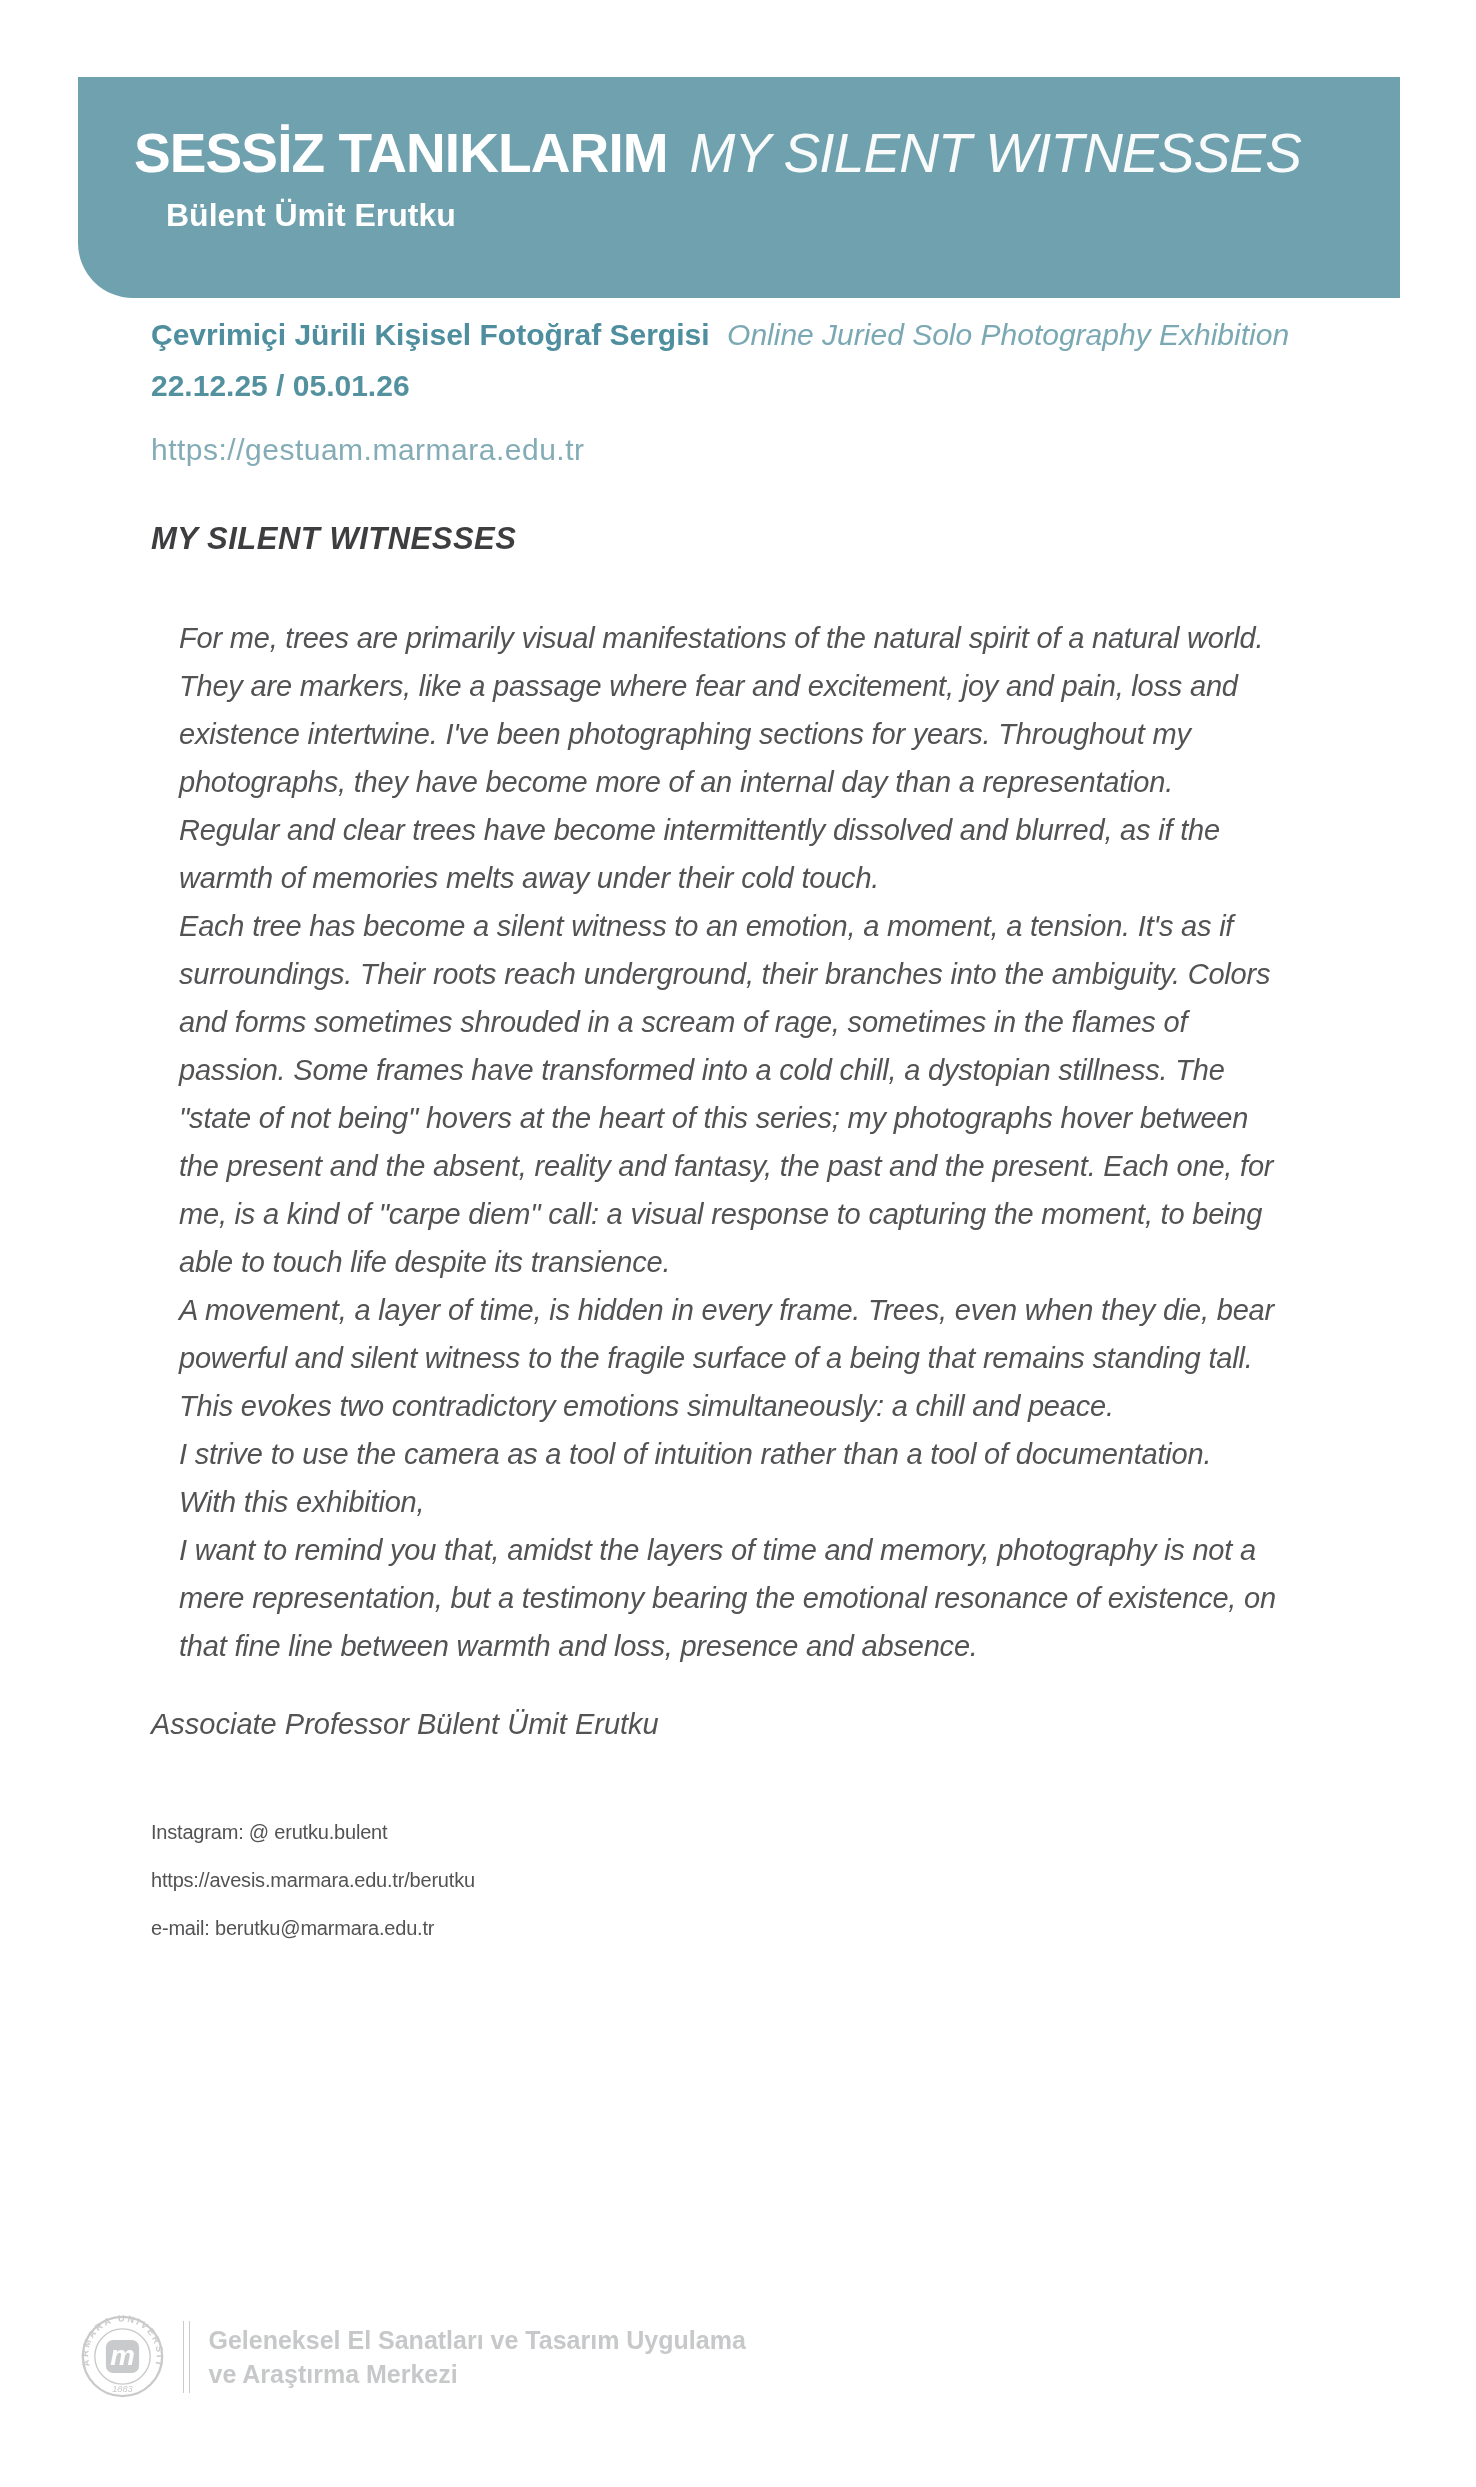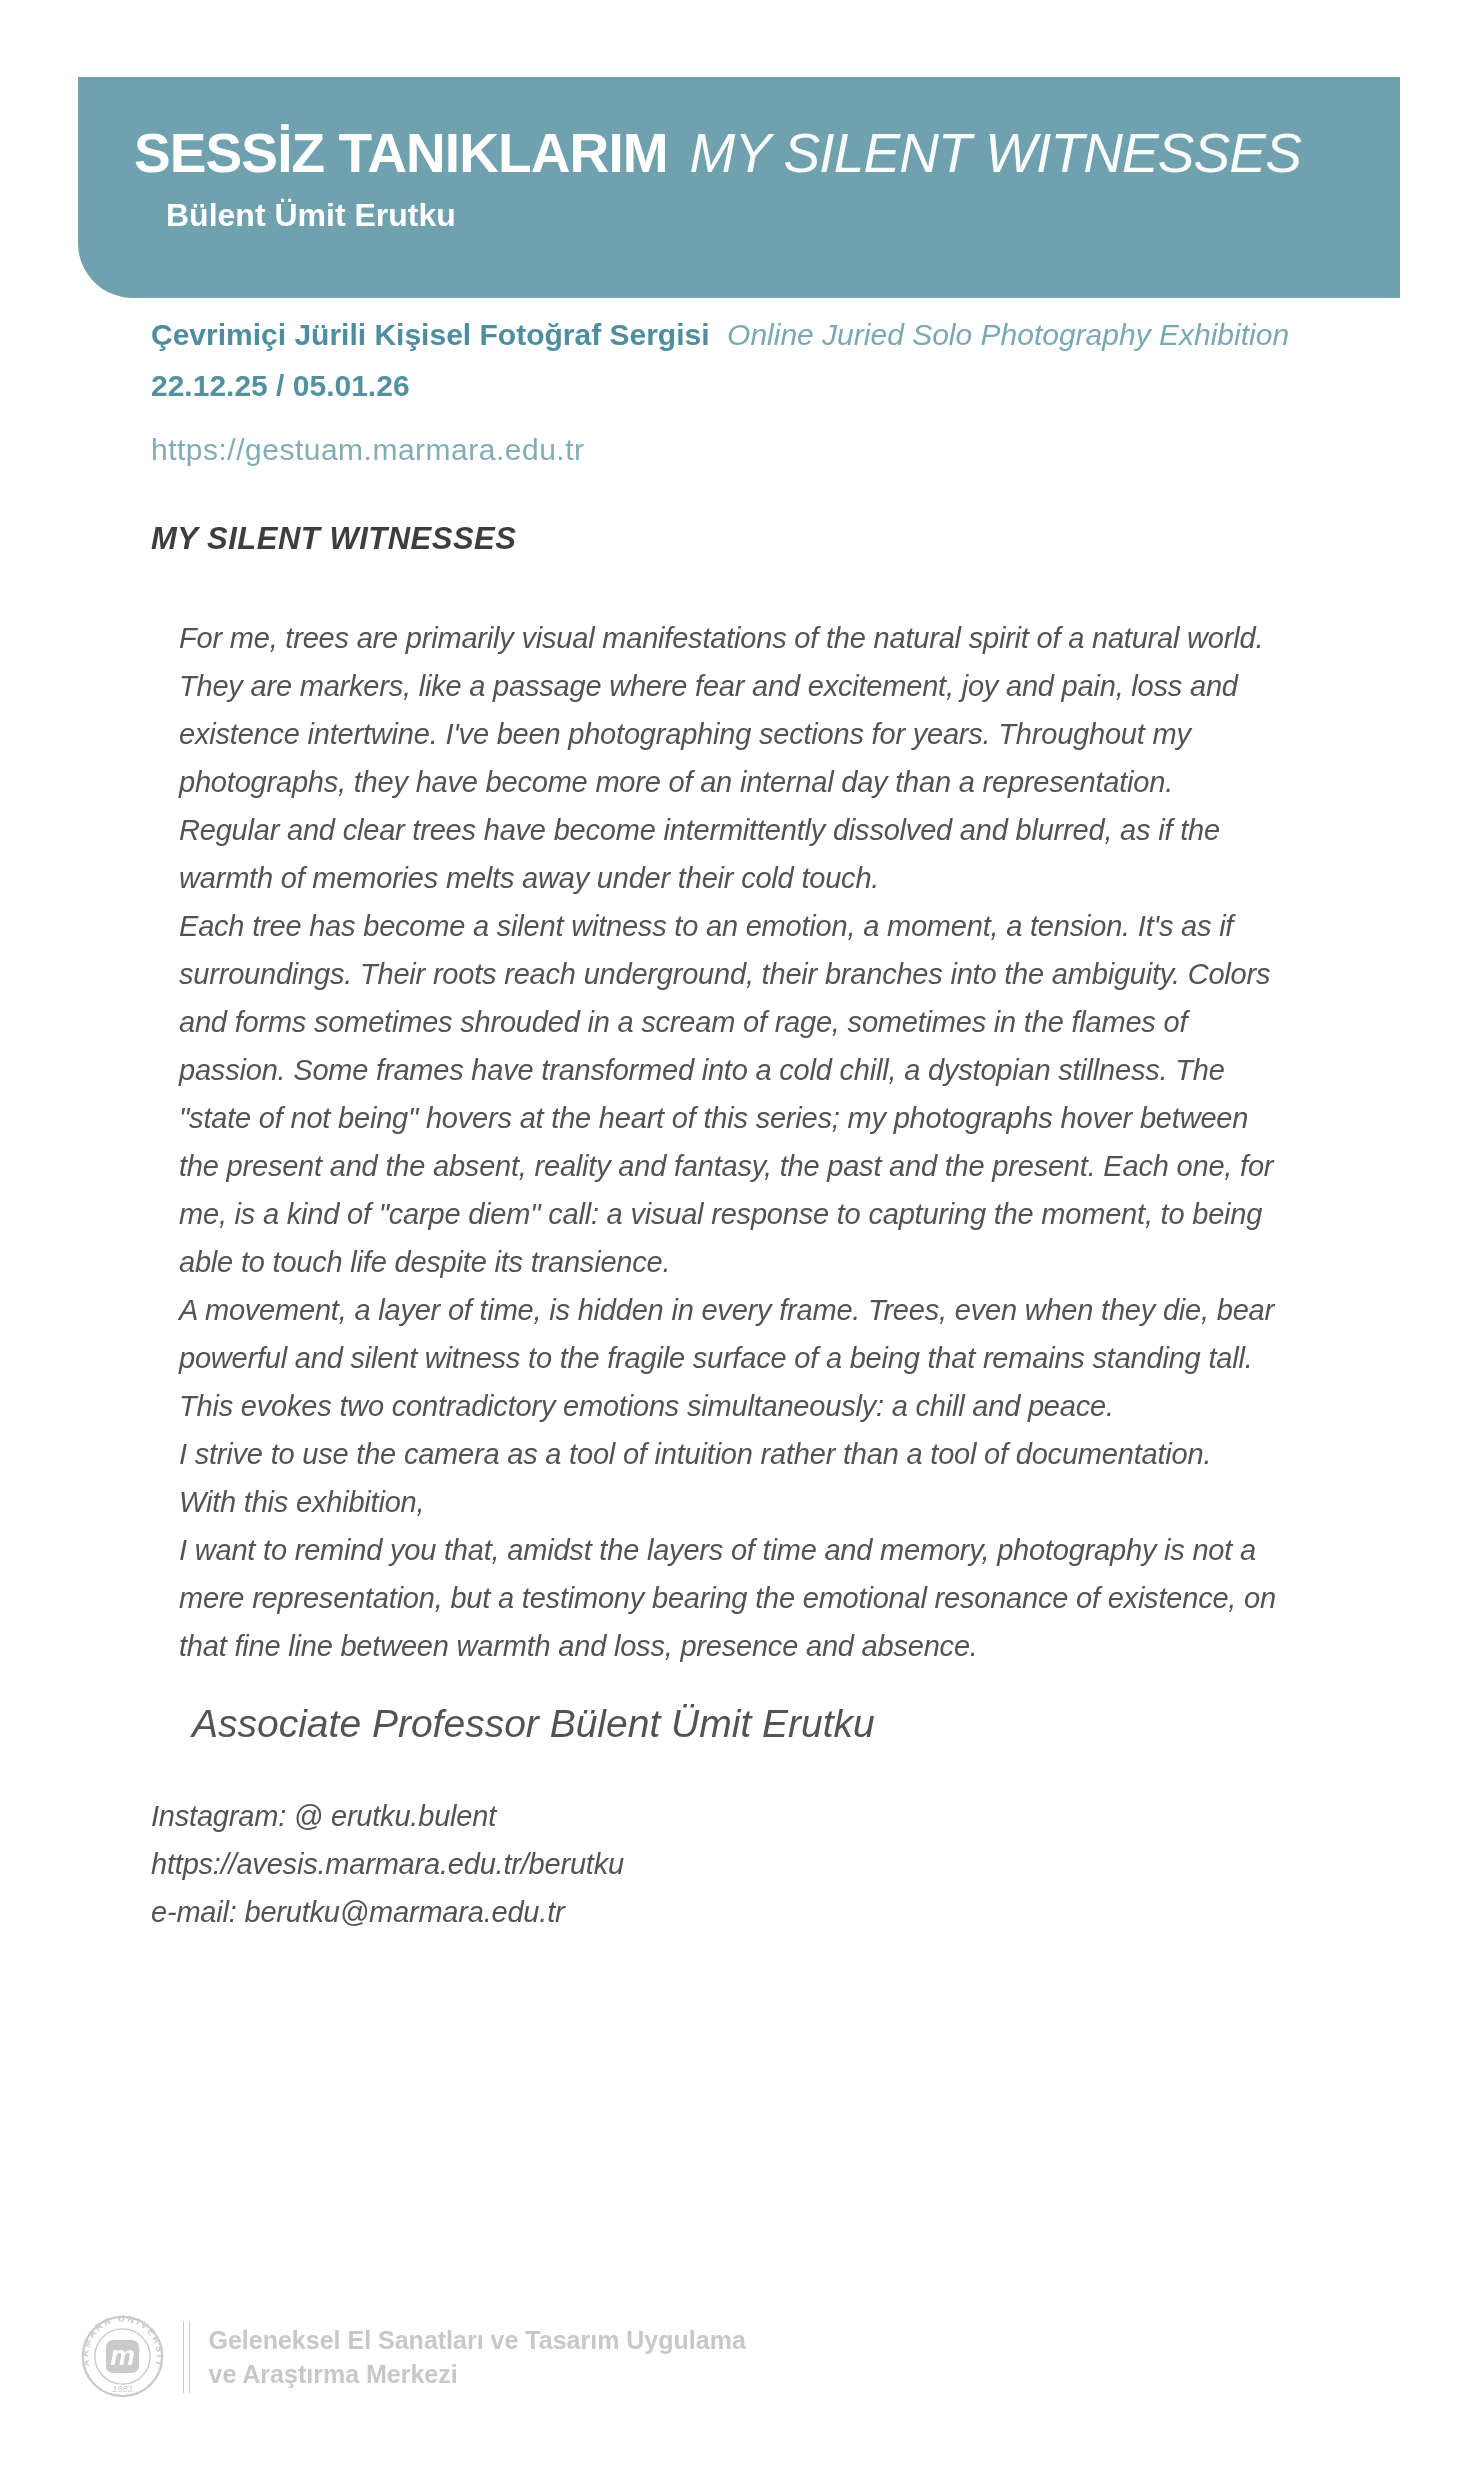--- a/index.html
+++ b/index.html
@@ -49,25 +49,25 @@
     font-size:31px;font-weight:bold;font-style:italic;color:#3E3E40;
     letter-spacing:0.5px;
   }
   .body-lines{
     margin-top:57px;
     font-size:29px;line-height:48px;font-style:italic;letter-spacing:-0.2px;
   }
   .body-line{white-space:nowrap;margin-left:28px;}
   .signature{
     margin-top:29.5px;
-    font-size:39px;line-height:48px;font-style:italic;margin-left:41px;
+    font-size:29px;line-height:48px;font-style:italic;
   }
   .contacts{
-    margin-top:44px;
-    font-size:29px;line-height:48px;font-style:italic;letter-spacing:-0.2px;
+    margin-top:60px;
+    font-size:20px;line-height:48px;letter-spacing:-0.2px;
   }
   
   .footer{
     position:absolute;left:81px;top:2315px;
     display:flex;align-items:center;
   }
   .seal{width:83px;height:83px;flex:0 0 auto;}
   .footer-sep{
     width:4.6px;height:72px;margin:0 18.5px 0 19.4px;
     border-left:1.8px solid #C9CACB;border-right:1.8px solid #C9CACB;

